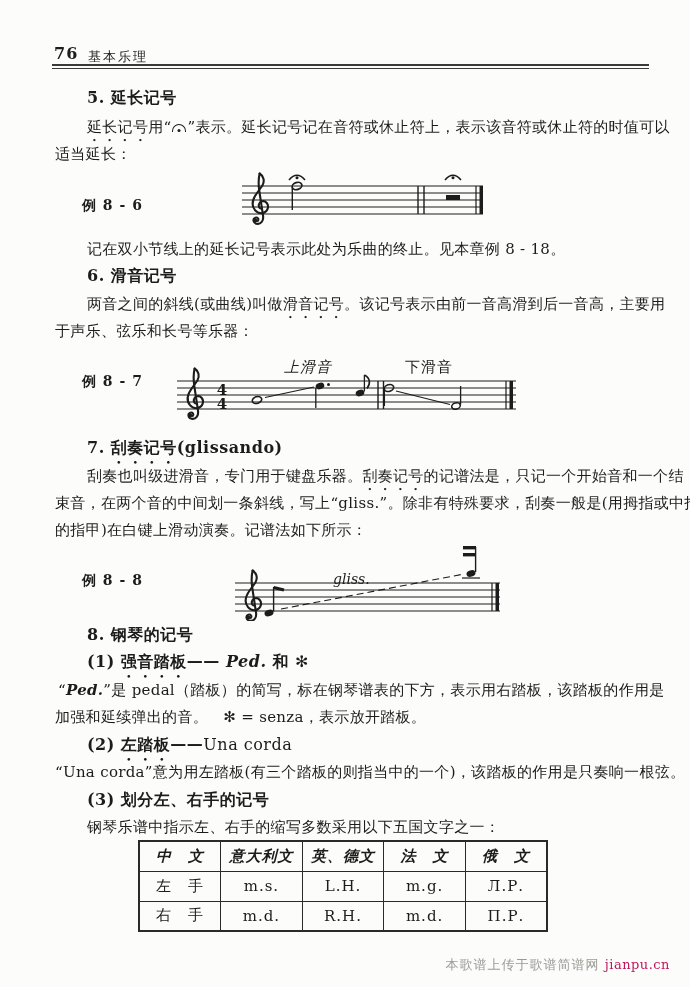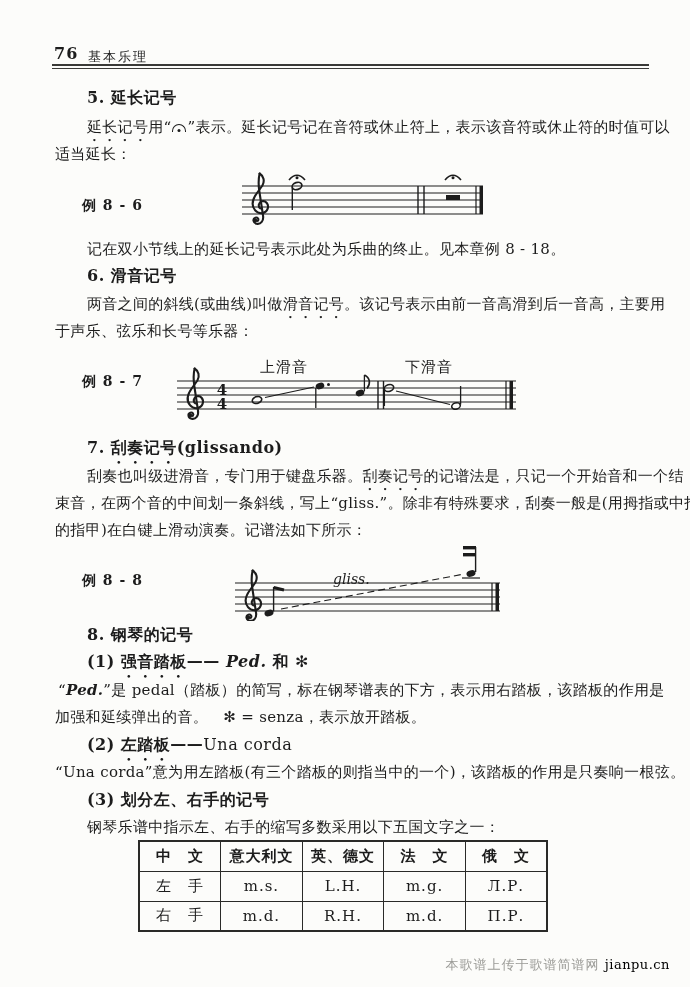--- a/index.html
+++ b/index.html
@@ -40,24 +40,24 @@
     position:absolute; left:138px; top:840px; width:410px;
     border-collapse:collapse; table-layout:fixed;
     font-size:15px; text-align:center;
   }
   table.hands th, table.hands td {
     border:1px solid #2a2a28; height:30px; padding:0;
     font-weight:normal; letter-spacing:1px;
   }
   table.hands th { font-weight:bold; }
   table.hands { border:2px solid #2a2a28; }
-  table.hands th { border-bottom:1.5px solid #2a2a28; }
+  table.hands th { border-bottom:1.5px solid #2a2a28;font-style:italic; }
   .latin-cell { font-family:"DejaVu Serif",serif; letter-spacing:0.5px; }
   .watermark { font-size:13px; color:#9a9a96; letter-spacing:1px; }
-  .watermark .site { color:#000000; letter-spacing:0.5px; }
+  .watermark .site { color:#be185d; letter-spacing:0.5px; }
   svg text { font-family:"DejaVu Serif",serif; }
 </style>
 </head>
 <body>
 
 <div class="page">
 
   <span class="abs hdr-num" style="left:54px; top:44px;">76</span>
   <span class="abs hdr-title" style="left:88px; top:48px;">基本乐理</span>
   <div class="dbl-rule"></div>
@@ -105,21 +105,21 @@
   </svg>
 
   <div class="abs body-txt" style="left:87px; top:239px;">记在双小节线上的延长记号表示此处为乐曲的终止。见本章例 8 - 18。</div>
 
   <div class="abs heading" style="left:87px; top:266px;">6. 滑音记号</div>
   <div class="abs body-txt" style="left:87px; top:294px;">
     <span>两音之间的斜线(或曲线)叫做</span><span class="emph">滑音记号</span><span>。该记号表示由前一音高滑到后一音高，主要用</span>
   </div>
   <div class="abs body-txt" style="left:55px; top:321px;">于声乐、弦乐和长号等乐器：</div>
   <div class="abs ex-label" style="left:82px; top:348px;">例 8 - 7</div>
-  <span class="abs gliss-lbl-cn" style="left:260px; top:358px;">上滑音</span>
+  <span class="abs gliss-lbl-cn" style="left:284px; top:358px;font-style:italic;">上滑音</span>
   <span class="abs gliss-lbl-cn" style="left:405px; top:358px;">下滑音</span>
 
   <svg class="abs" style="left:175px; top:362px;" width="344" height="64" viewBox="0 0 344 64">
     <g stroke="#1c1c1c" stroke-width="1">
       <line x1="2" y1="19" x2="341" y2="19"></line>
         <line x1="2" y1="26" x2="341" y2="26"></line>
       <line x1="2" y1="33" x2="341" y2="33"></line>
         <line x1="2" y1="40" x2="341" y2="40"></line>
       <line x1="2" y1="47" x2="341" y2="47"></line>
     </g>

